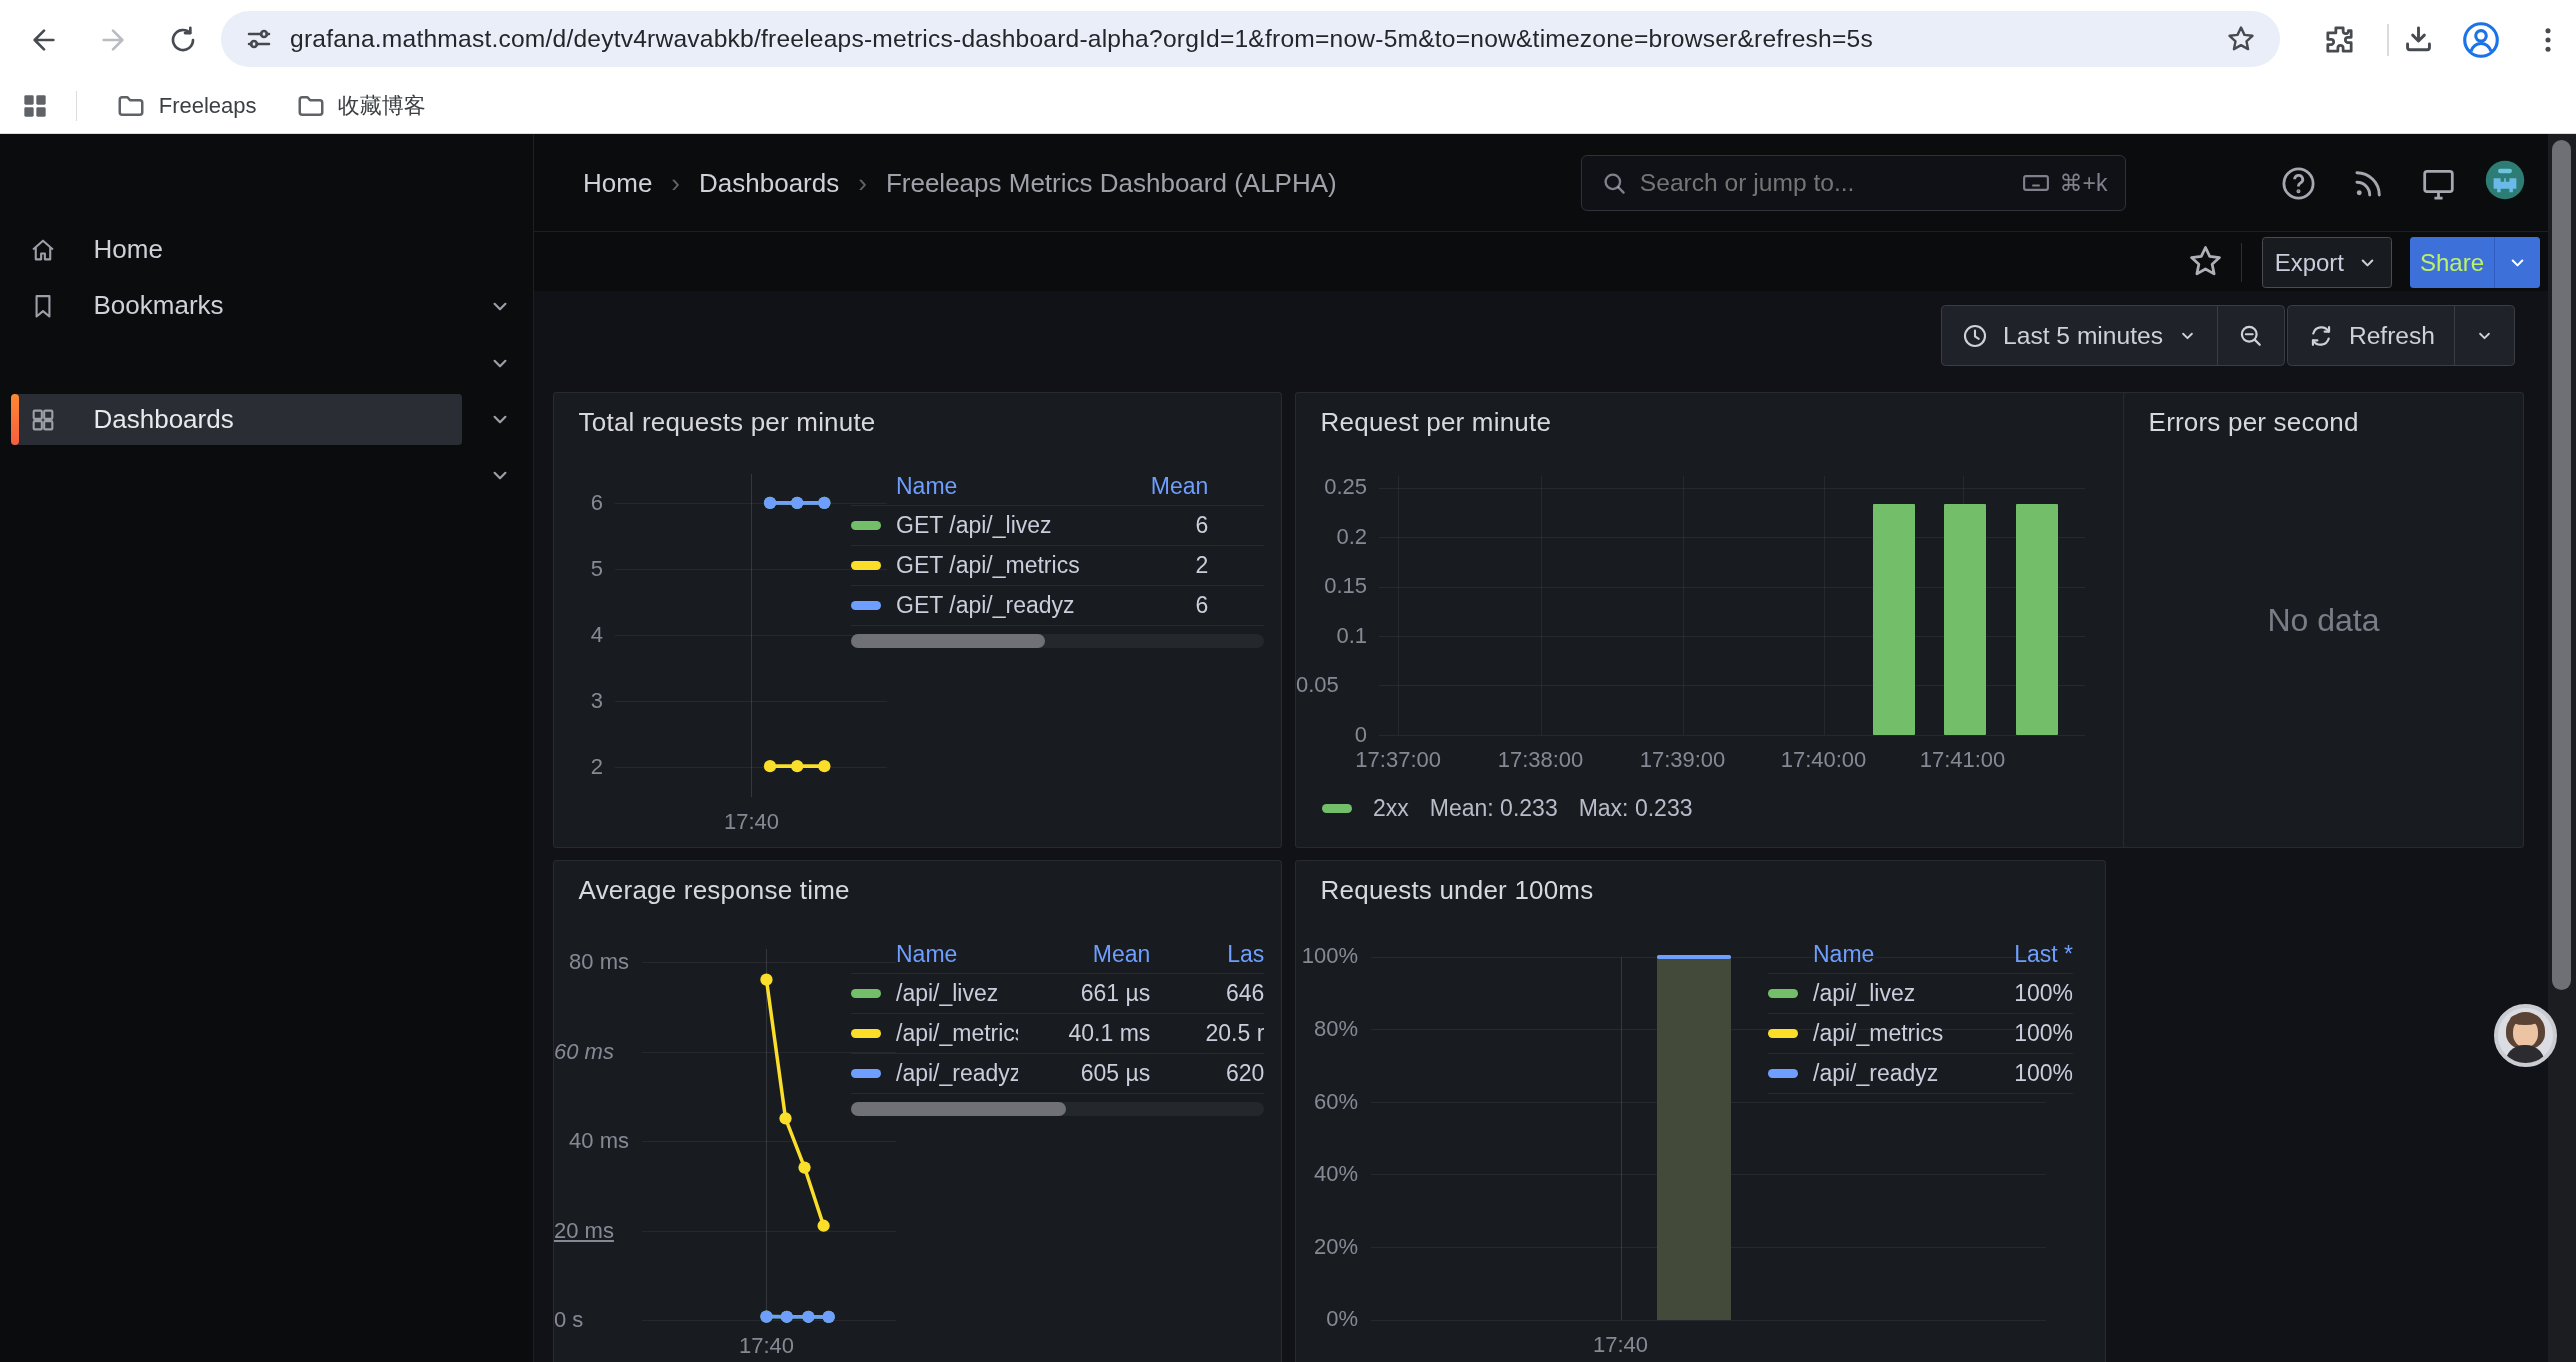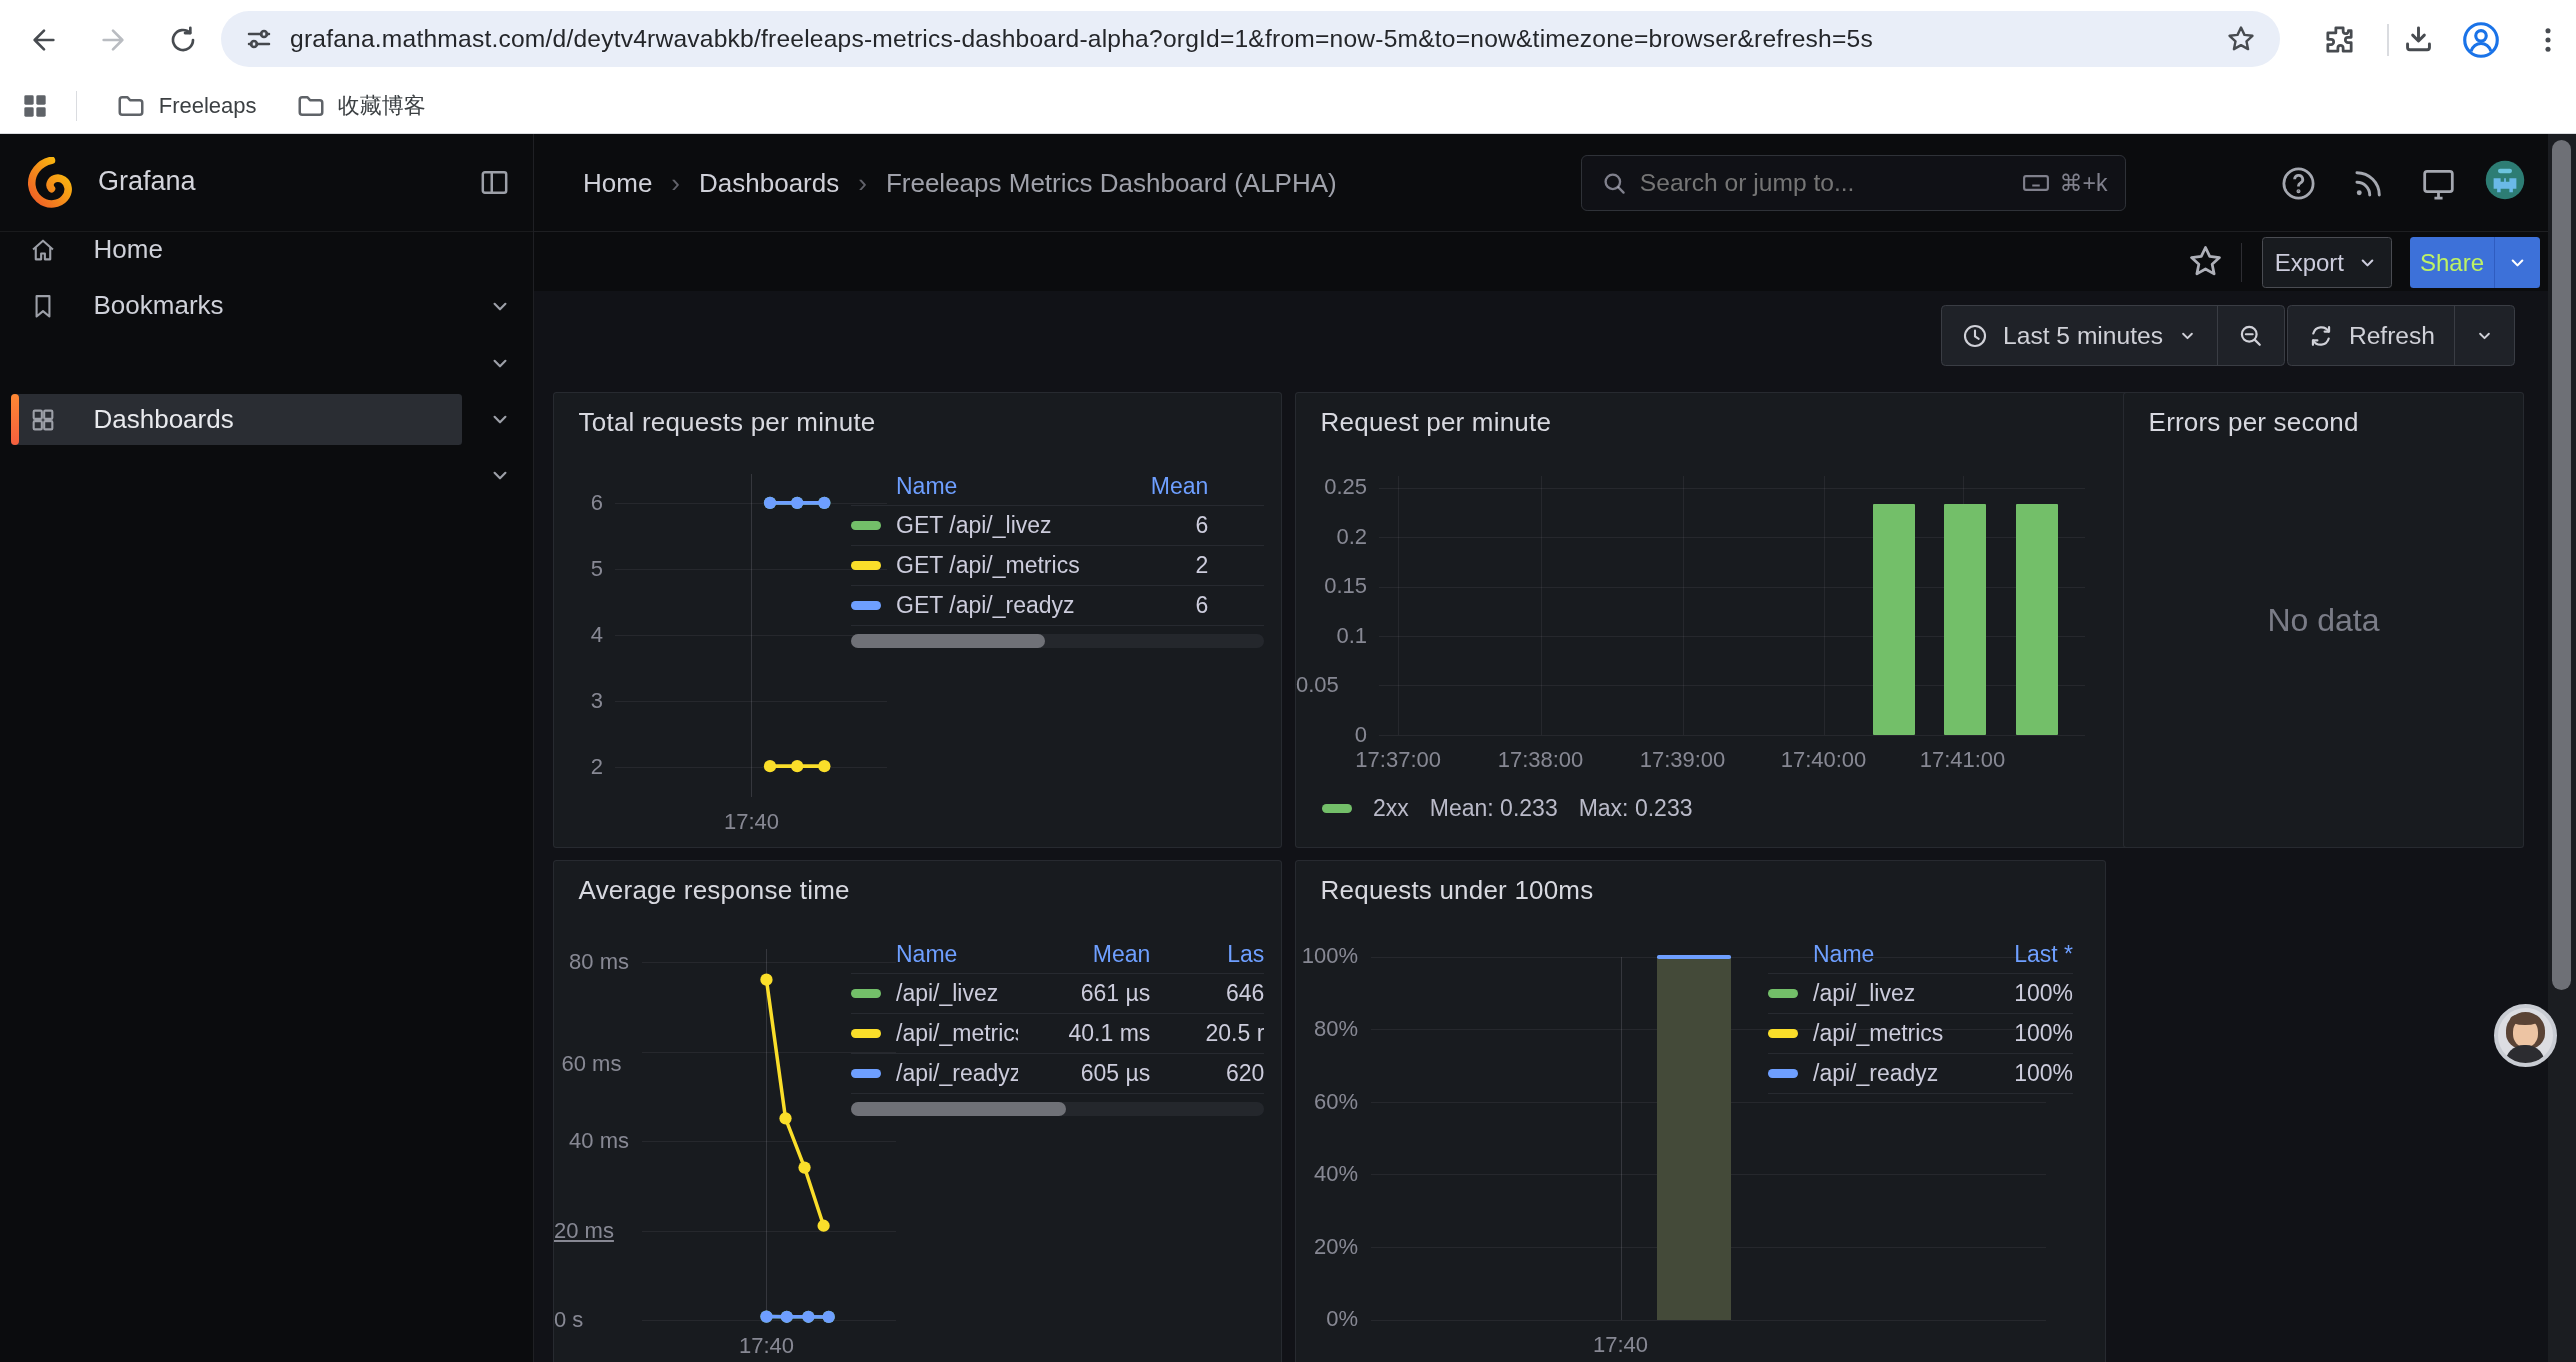--- a/index.html
+++ b/index.html
@@ -178,38 +178,20 @@
             <path d="M3 7a2 2 0 0 1 2-2h4.2l2 2.3H19a2 2 0 0 1 2 2V17a2 2 0 0 1-2 2H5a2 2 0 0 1-2-2z"></path>
           </svg>
         <span>收藏博客</span>
       </div>
     </div>
   </div>
 
   <div class="gf">
 
     <div class="gf-sidebar">
-      <div class="brand-row">
-        <svg style="position:absolute;left:24.6px;top:23px" width="53" height="53" viewBox="0 0 24 24">
-          <defs>
-              <linearGradient id="gflame" x1="0" y1="1" x2="1" y2="0">
-            <stop offset="0" stop-color="#F05A28"></stop>
-                <stop offset="1" stop-color="#FBCA0A"></stop>
-              </linearGradient>
-            </defs>
-          <path d="M12 1.5C6.5 2.6 2.6 7.4 3.1 12.8c.5 5 4.9 8.9 9.9 8.4 4-.4 7-3.8 6.5-7.3-.4-3-3.3-5-5.9-4.1-2.1.7-3 3.1-1.6 4.6" fill="none" stroke="url(#gflame)" stroke-width="3.4" stroke-linecap="round"></path>
-        </svg>
-        <div class="brand-name">Grafana</div>
-        <span style="position:absolute;left:478px;top:32px;color:#9da0a8">
-          <svg width="33" height="33" viewBox="0 0 24 24" fill="none" stroke="currentColor" stroke-width="1.8">
-              <rect x="3.5" y="4.5" width="17" height="15" rx="1.5"></rect>
-              <path d="M10 4.5v15"></path>
-            </svg>
-        </span>
-      </div>
 
       <div class="menu-item" style="top:90px">
         <span class="mi-icon">
           <svg viewBox="0 0 24 24" fill="none" stroke="currentColor" stroke-width="1.8" stroke-linejoin="round">
               <path d="M3.5 11.5 12 4l8.5 7.5"></path>
               <path d="M5.8 9.8V20h4.6v-5h3.2v5h4.6V9.8"></path>
             </svg>
         </span>
         <span class="mi-label">Home</span>
       </div>
@@ -480,21 +462,21 @@
         <div class="panel-title">Errors per second</div>
         <div class="no-data">No data</div>
       </div>
 
       <div class="panel" id="p4" style="left:19px;top:569px;width:729px;height:528px">
         <div class="panel-title">Average response time</div>
         <div class="plot" id="plot-p4">
             <div class="gridline-h" style="left: 88px; top: 101px; width: 254px;"></div>
             <div class="tick-label" style="left: 0px; top: 88px; width: 75px; text-align: right;">80 ms</div>
             <div class="gridline-h" style="left: 88px; top: 191px; width: 254px;"></div>
-            <div class="tick-label" style="left: 0px; top: 190px; width: 75px; text-align: center;">60 ms</div>
+            <div class="tick-label" style="left: 0px; top: 178px; width: 75px; text-align: left; font-style: italic;">60 ms</div>
             <div class="gridline-h" style="left: 88px; top: 280px; width: 254px;"></div>
             <div class="tick-label" style="left: 0px; top: 267px; width: 75px; text-align: right;">40 ms</div>
             <div class="gridline-h" style="left: 88px; top: 370px; width: 254px;"></div>
             <div class="tick-label" style="left: 0px; top: 357px; width: 75px; text-align: left; text-decoration: underline;">20 ms</div>
             <div class="gridline-h" style="left: 88px; top: 459px; width: 254px;"></div>
             <div class="tick-label" style="left: 0px; top: 446px; width: 75px; text-align: left;">0 s</div>
             <div class="gridline-v major" style="left: 212px; top: 88px; height: 372px;"></div>
             <div class="tick-label" style="left: 125px; top: 472px; width: 175px; text-align: center;">17:40</div>
             <svg width="254" height="382" style="position: absolute; left: 88px; top: 82px; overflow: visible;" viewBox="0 0 290 436">
               <polyline points="142.1,426.42409638554216 165.29999999999998,426.67951807228906 189.95000000000002,426.67951807228906 213.15,426.8327710843373" fill="none" stroke="#73BF69" stroke-width="4" stroke-linecap="round"></polyline>

